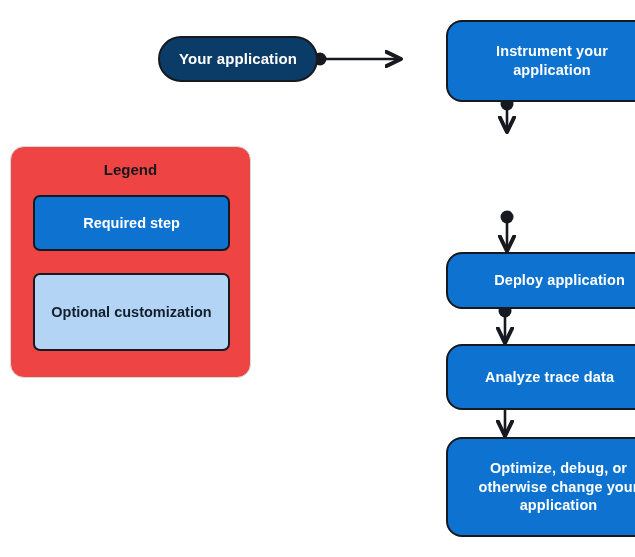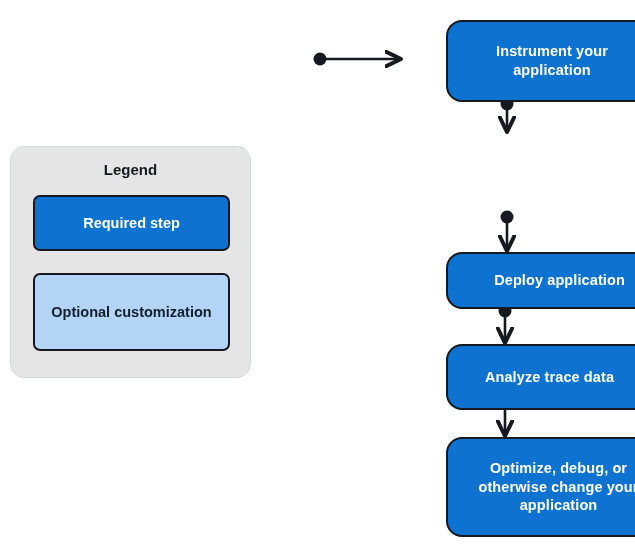--- a/index.html
+++ b/index.html
@@ -85,21 +85,21 @@
     pointer-events: none;
   }
 
   
   #legend-box {
     position: absolute;
     left: 10px;
     top: 146px;
     width: 241px;
     height: 232px;
-    background: #e5e5e5;
+    background: #ef4444;
     border: 1.5px solid #d5dbdb;
     border-radius: 14px;
     box-sizing: border-box;
   }
   #legend-title {
     position: absolute;
     left: 0;
     top: 14px;
     width: 100%;
     text-align: center;
@@ -169,20 +169,23 @@
       <circle cx="505" cy="311" r="6.5" fill="#16191f"></circle>
       <line x1="505" y1="311" x2="505" y2="341" stroke="#16191f" stroke-width="2.6" marker-end="url(#arrowhead)"></line>
     </g>
 
     <g>
       <circle cx="505" cy="403" r="6.5" fill="#16191f"></circle>
       <line x1="505" y1="403" x2="505" y2="434" stroke="#16191f" stroke-width="2.6" marker-end="url(#arrowhead)"></line>
     </g>
   </svg>
 
+  <div class="node source" id="node-your-application">
+    <span>Your application</span>
+  </div>
 
   <div class="node required" id="node-instrument">
     <span>Instrument your application</span>
   </div>
 
 
   <div class="node required" id="node-deploy">
     <span>Deploy application</span>
   </div>
 

